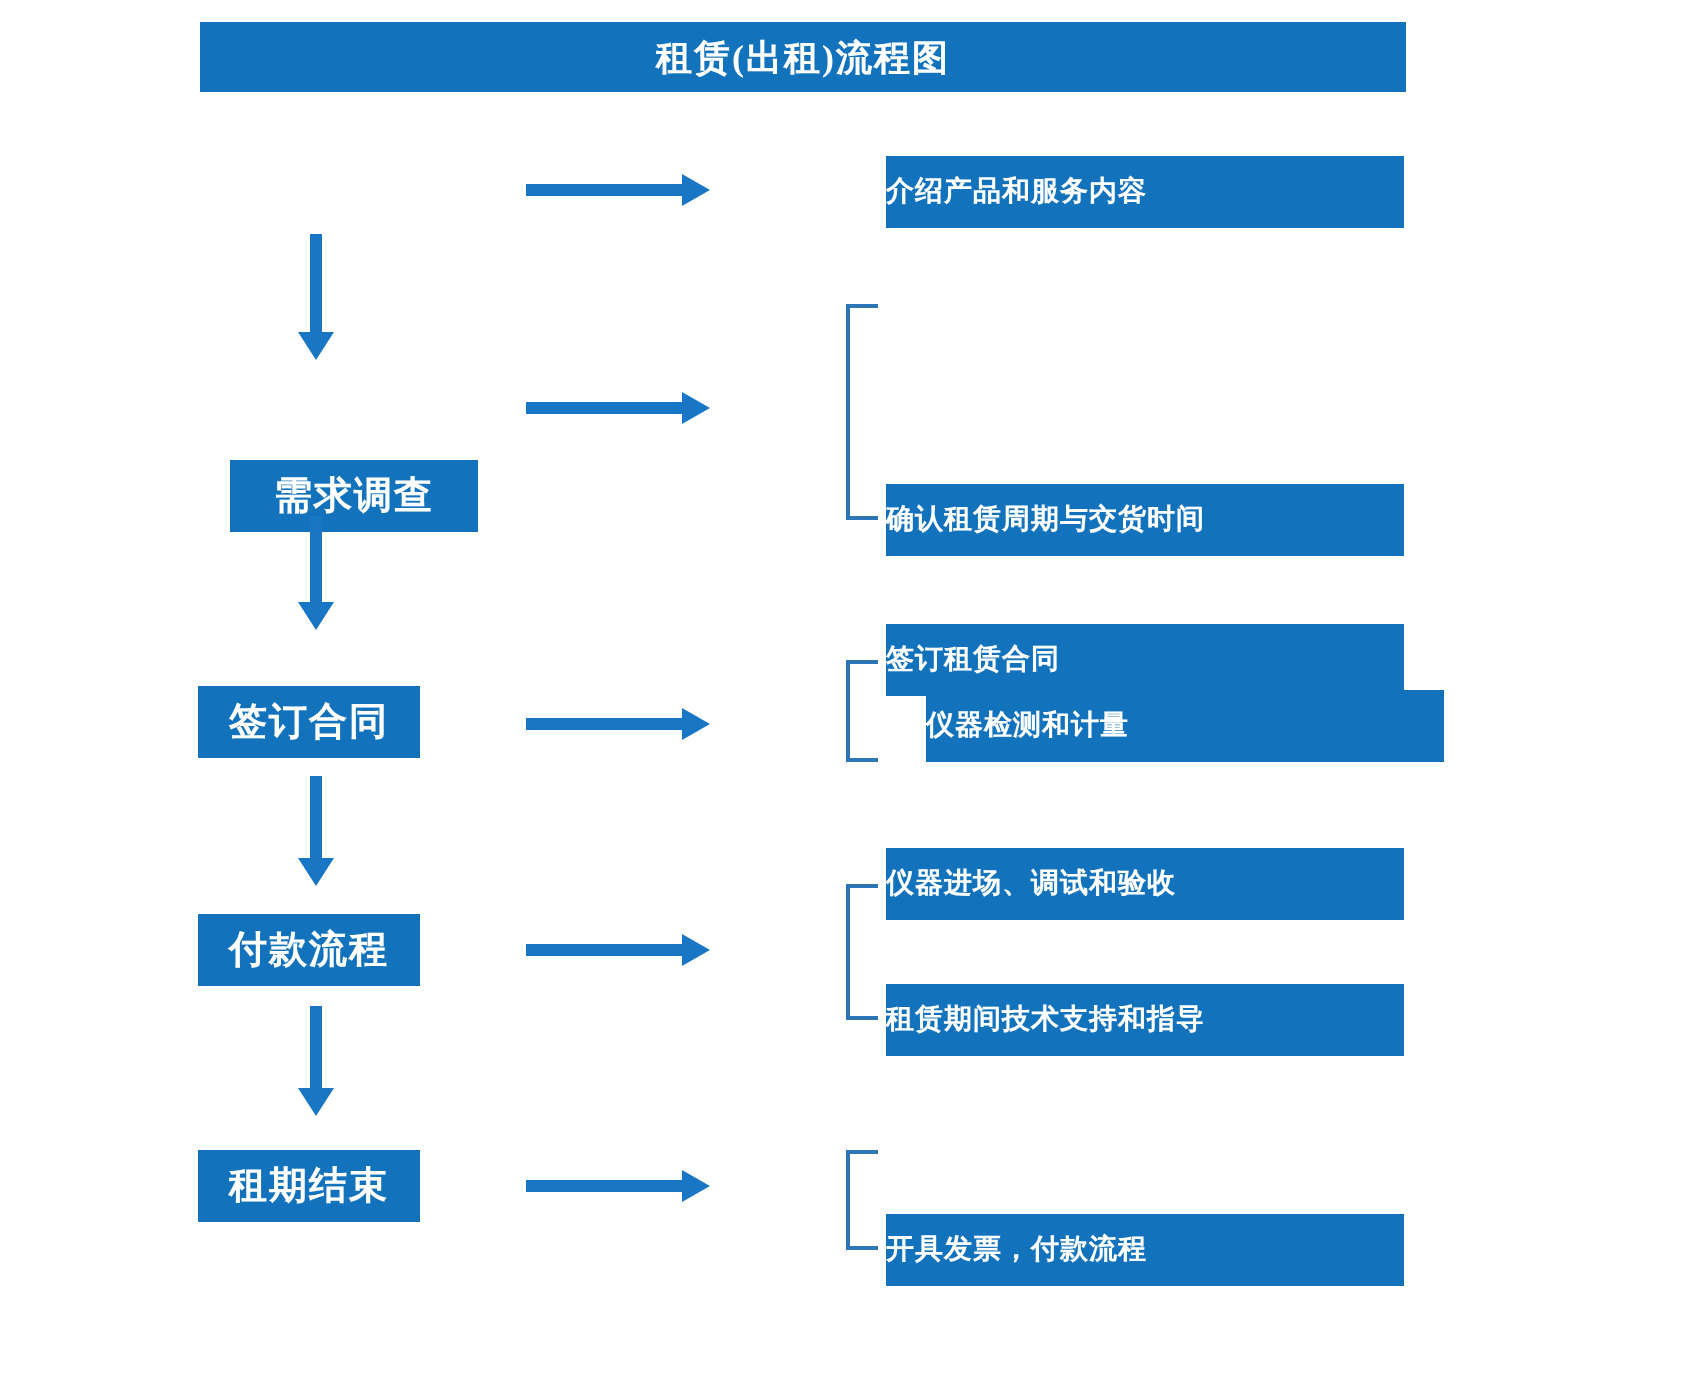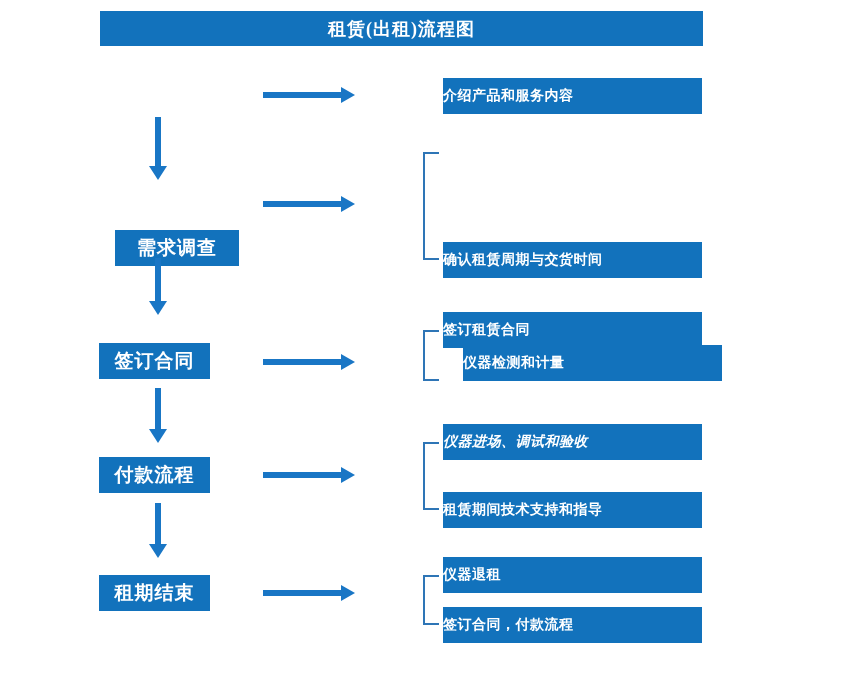--- a/index.html
+++ b/index.html
@@ -100,18 +100,17 @@
 
   <div class="bracket" style="top:152px; height:108px;"></div>
   <div class="bracket" style="top:330px; height:51px;"></div>
   <div class="bracket" style="top:442px; height:68px;"></div>
   <div class="bracket" style="top:575px; height:50px;"></div>
 
   <div class="box detail" style="top:78px;">介绍产品和服务内容</div>
   <div class="box detail" style="top:242px;">确认租赁周期与交货时间</div>
   <div class="box detail" style="top:312px;">签订租赁合同</div>
   <div class="box detail" style="top:345px;margin-left:20px;">仪器检测和计量</div>
-  <div class="box detail" style="top:424px;font-style:italic;">仪器进场、调试和验收</div>
+  <div class="box detail" style="top:424px;">仪器进场、调试和验收</div>
   <div class="box detail" style="top:492px;">租赁期间技术支持和指导</div>
-  <div class="box detail" style="top:557px;">仪器退租</div>
-  <div class="box detail" style="top:607px;">签订合同，付款流程</div>
+  <div class="box detail" style="top:607px;">开具发票，付款流程</div>
 
 </div>
 
 </body></html>

